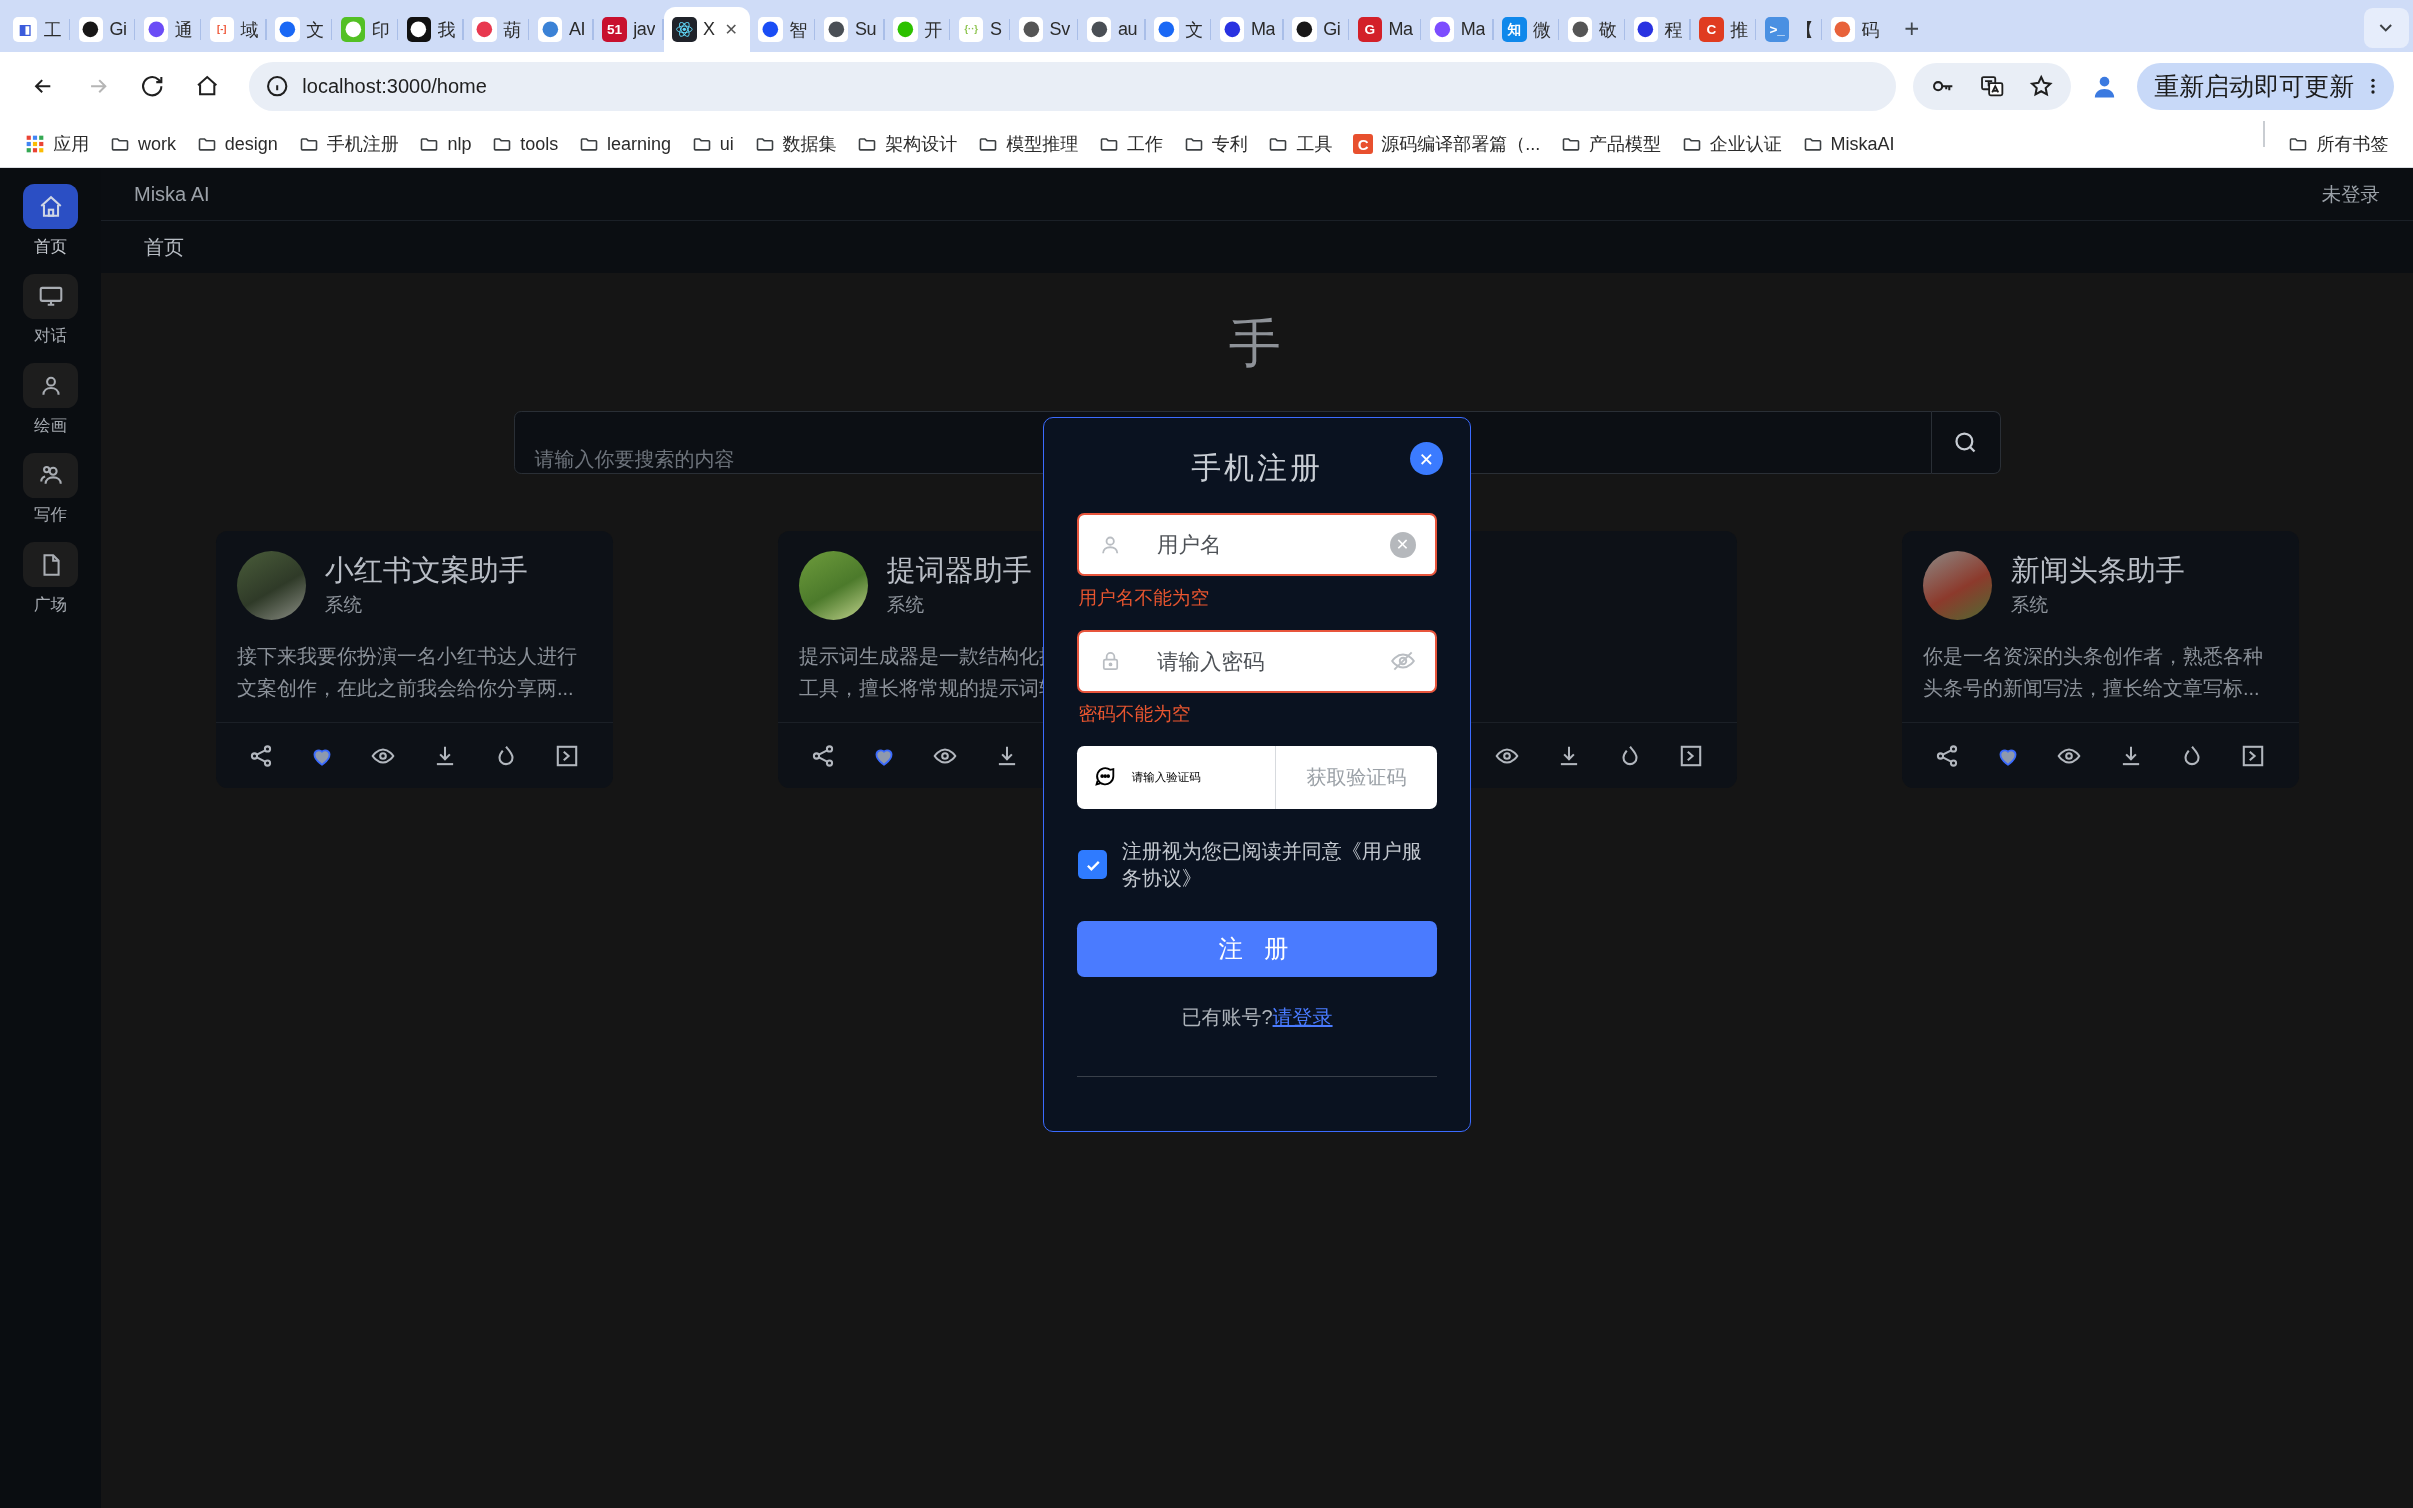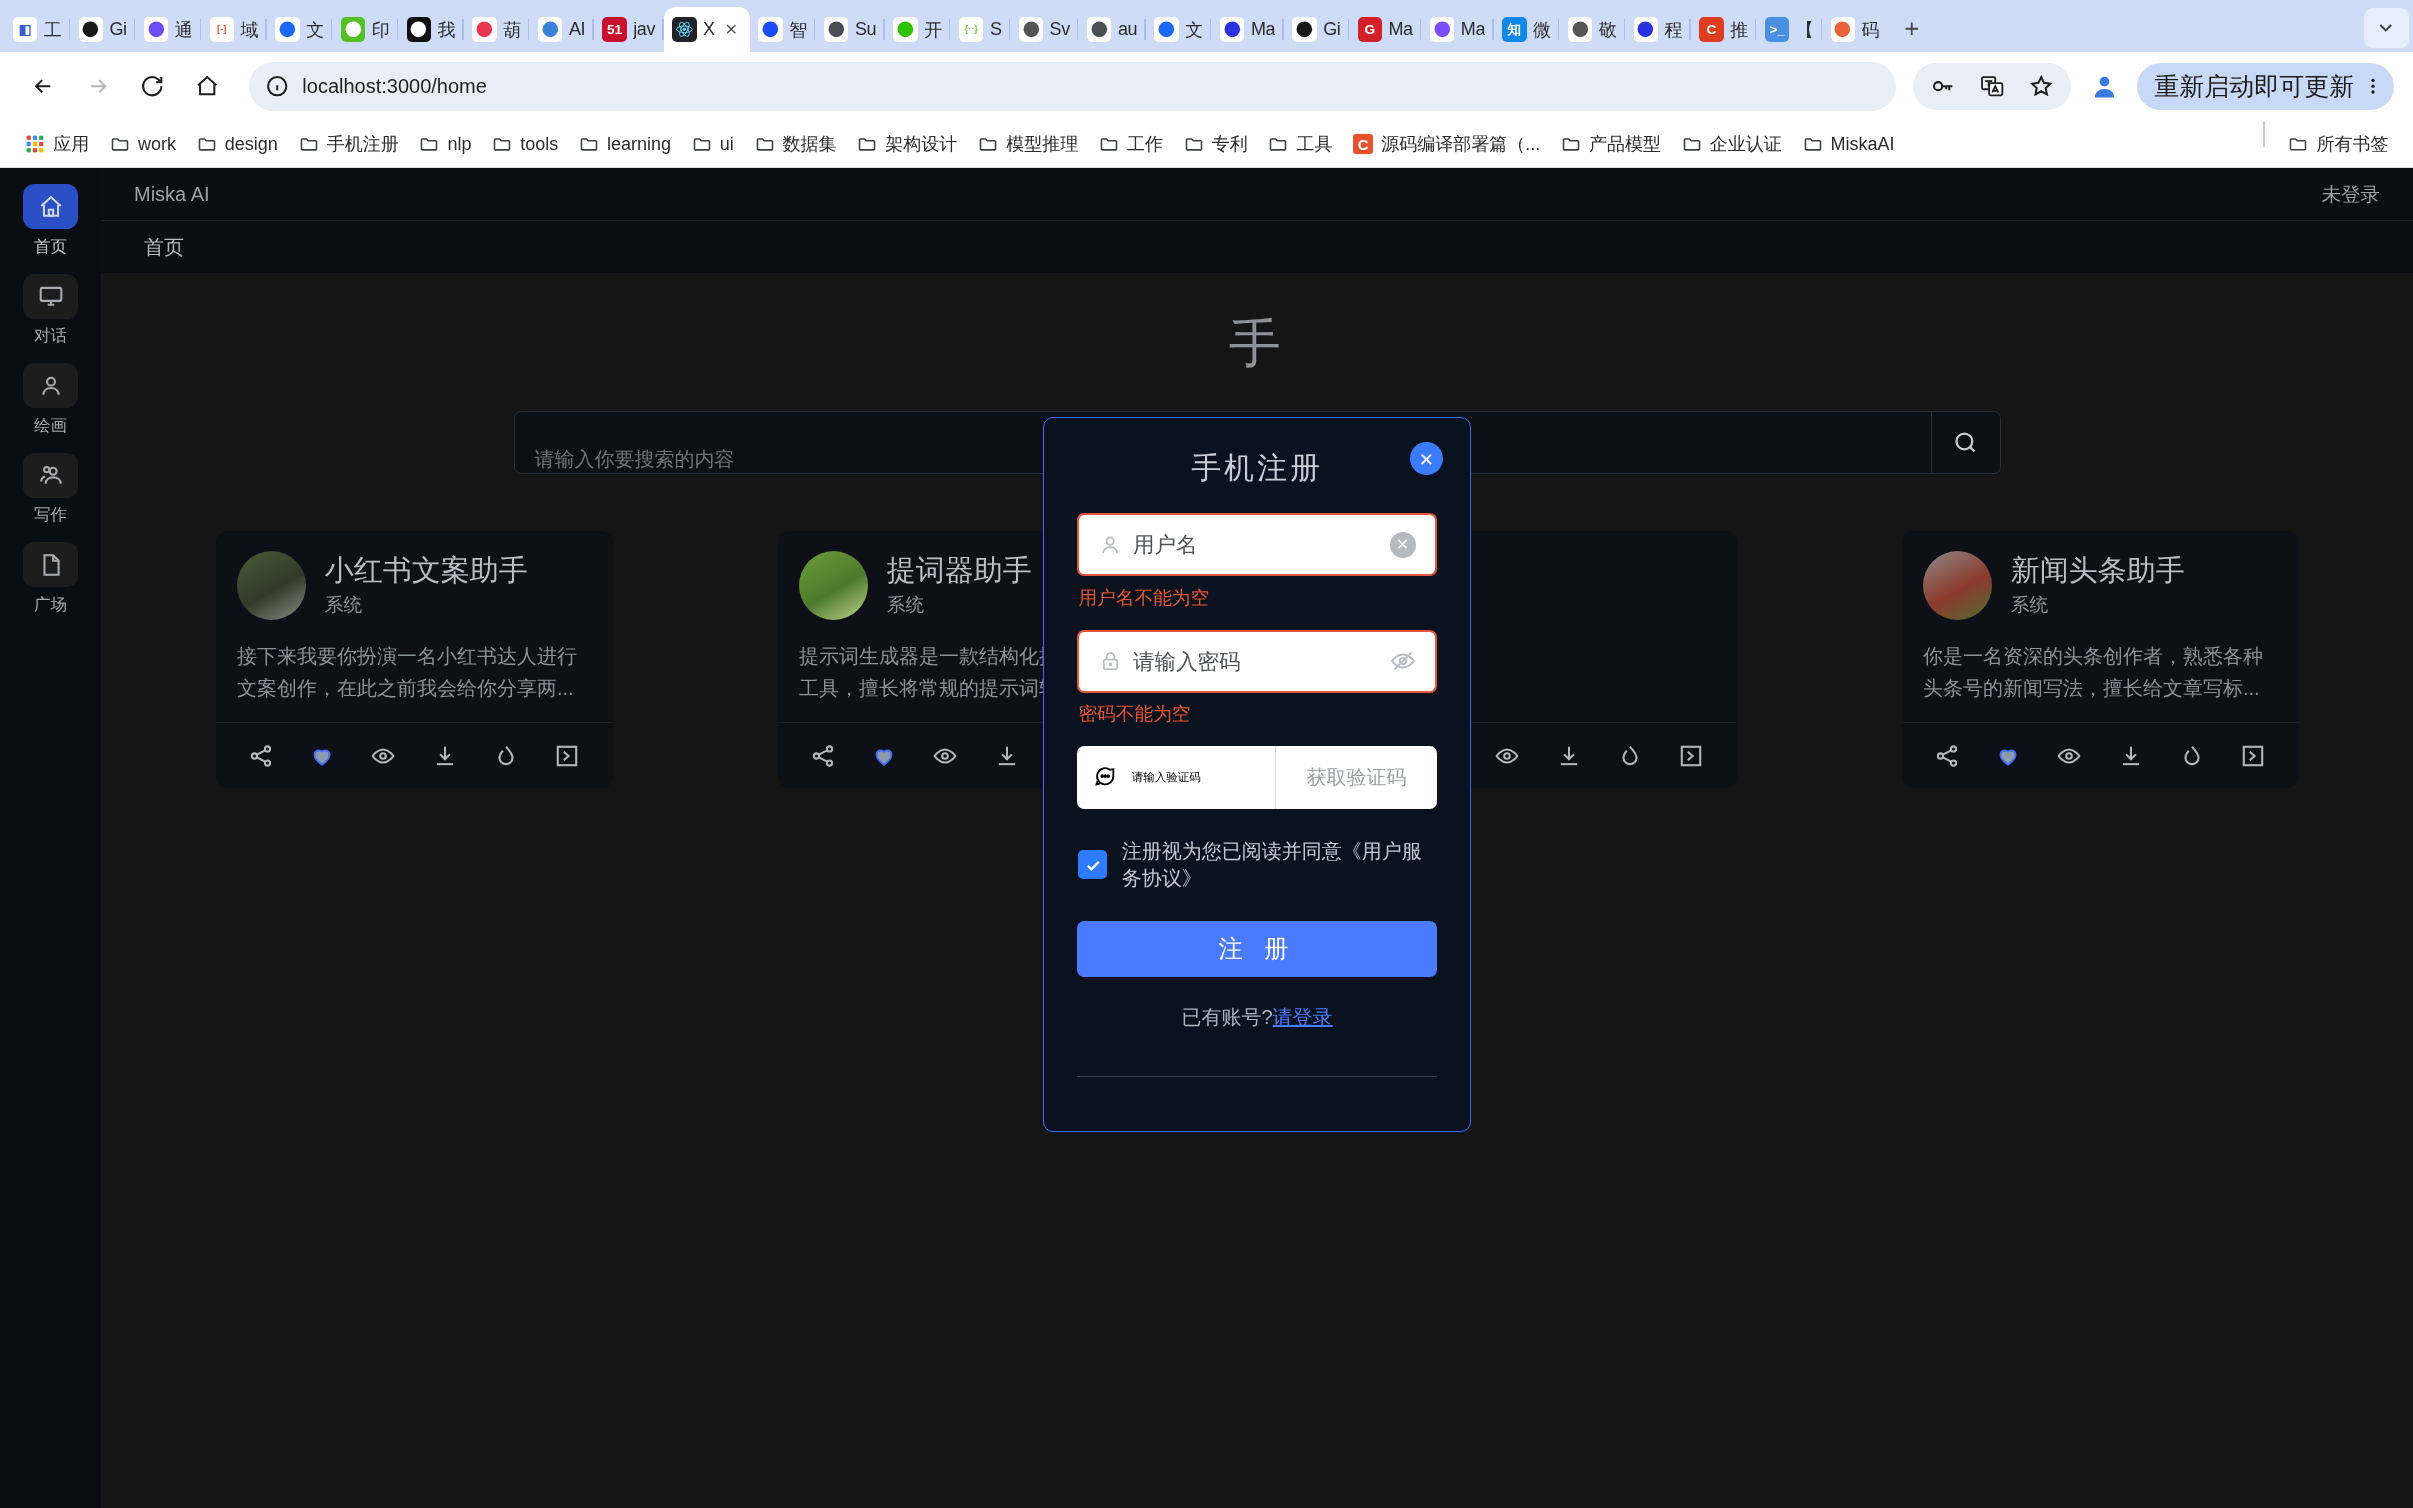--- a/index.html
+++ b/index.html
@@ -211,21 +211,21 @@
     border-radius: 50%; background: #3b7bff; color: #fff;
     display: flex; align-items: center; justify-content: center;
     font-size: 21.5px; line-height: 1;
   }
   .modal-title {
     text-align: center; font-size: 30px; color: #c9ced5; letter-spacing: 2.9px;
     margin-bottom: 24.4px; font-weight: normal;
   }
   .field {
     height: 63px; background: #ffffff; border-radius: 7.2px; display: flex;
-    align-items: center; padding: 0 16px; gap: 8px;
+    align-items: center; padding: 0 16px; gap: 32px;
   }
   .field.err { border: 2.2px solid #e8553c; }
   .field .f-ico { width: 30px; height: 30px; flex: 0 0 30px; display:flex; align-items:center; justify-content:center; color: #b9bdc2; }
   .field .f-ph { font-size: 21.5px; color: #4e5257; flex: 1; }
   .field .f-right { width: 33px; height: 33px; display:flex; align-items:center; justify-content:center; }
   .clear-dot {
     width: 26px; height: 26px; border-radius: 50%; background: #b5b8bc;
     color: #fff; display: flex; align-items: center; justify-content: center;
     font-size: 16px; line-height: 1;
   }

